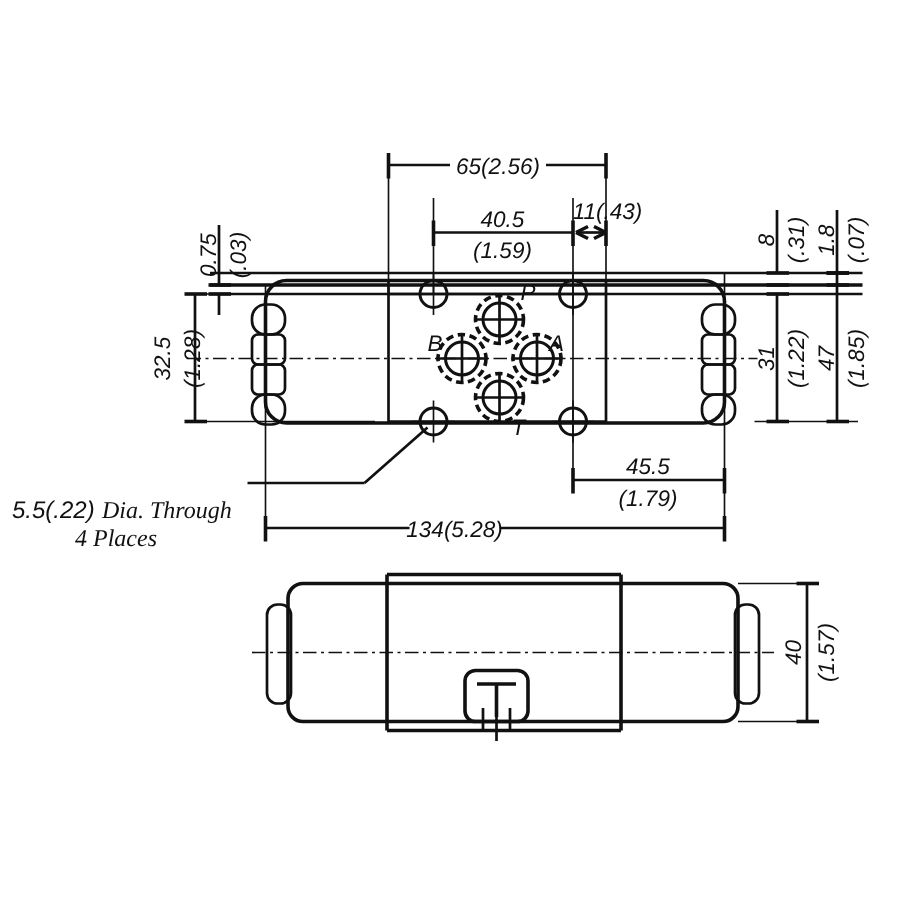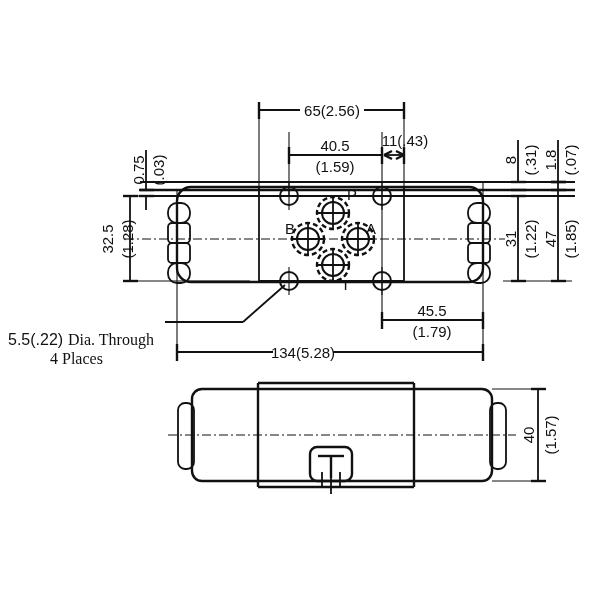--- a/index.html
+++ b/index.html
@@ -2,20 +2,21 @@
 <html><head>
 <meta charset="utf-8">
 <style>
   html,body{margin:0;padding:0;background:#ffffff;}
   #page{
     position:relative;
     width:600px;height:600px;
     background:#ffffff;
     font-family:"Liberation Sans", sans-serif;
     overflow:hidden;
+    font-style:italic;
   }
   svg{display:block;}
   .dimtext{font-family:"Liberation Sans", sans-serif;font-size:15px;fill:#111;}
   .porttext{font-family:"Liberation Sans", sans-serif;font-size:15px;fill:#111;}
   .notetext{font-family:"Liberation Serif", serif;font-size:16px;fill:#111;}
   .noteval{font-family:"Liberation Sans", sans-serif;font-size:16px;fill:#111;}
   .ln{stroke:#111;fill:none;}
   .thick{stroke-width:2.4;}
   .med{stroke-width:1.8;}
   .thin{stroke-width:1.1;}

